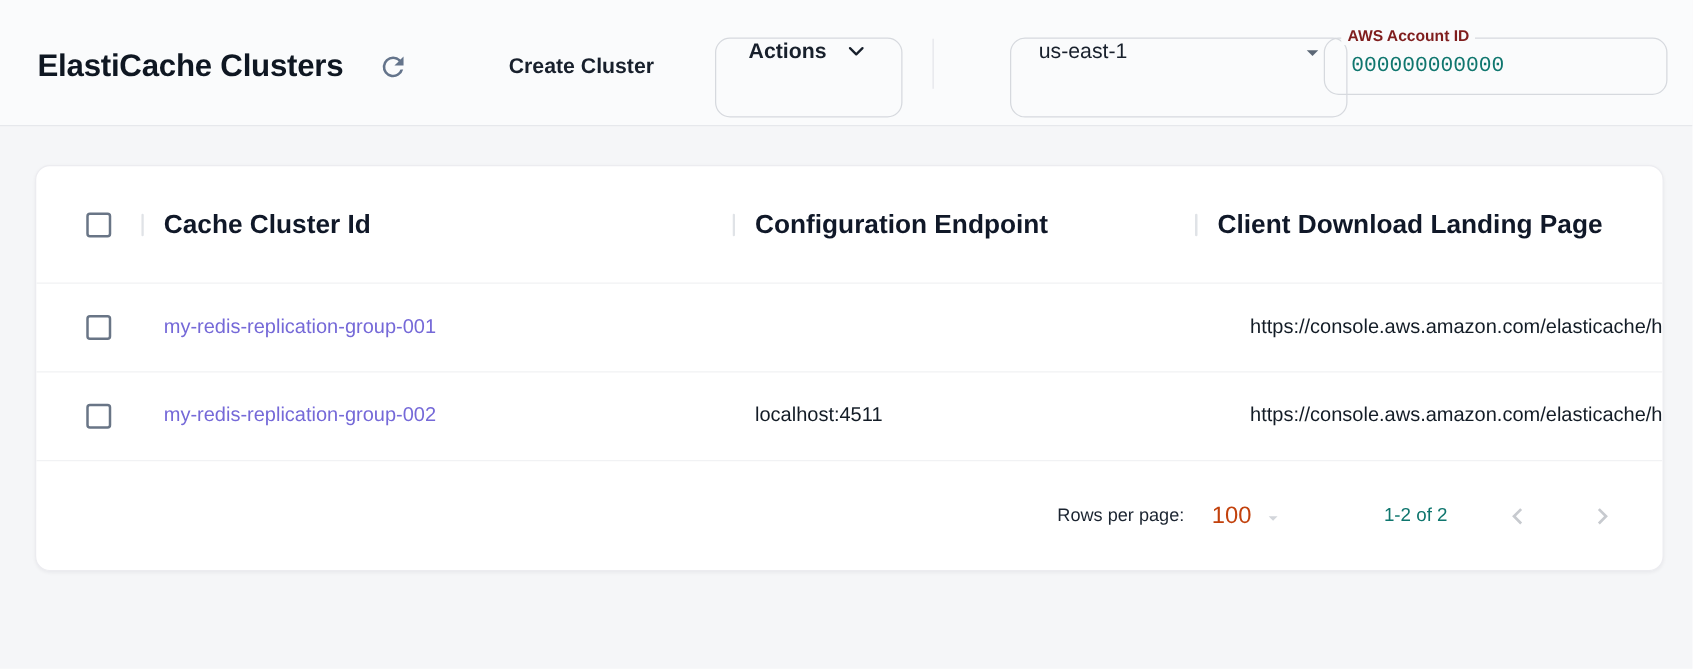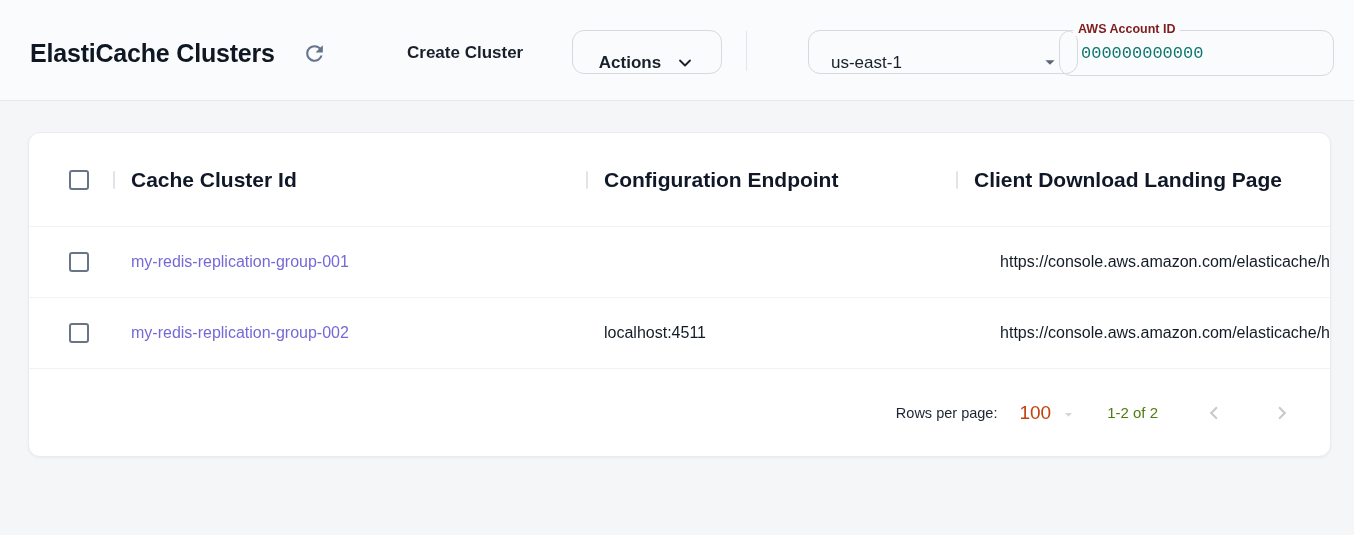--- a/index.html
+++ b/index.html
@@ -30,23 +30,23 @@
   }
   .refresh-btn { left:301px; }
   .text-btn {
     position:absolute; top:53px; transform:translateY(-50%);
     background:none; border:none; cursor:pointer;
     font-family:inherit; font-size:17px; font-weight:600; color:#18202c;
     white-space:nowrap;
   }
   .create-btn { left:407px; }
   .outlined {
-    position:absolute; top:30px; height:44px;
+    position:absolute; top:30px; height:64px;
     background:transparent; border:1px solid #d6d9de; border-radius:12px;
-    display:flex; align-items:flex-end; cursor:pointer;
+    display:flex; align-items:flex-start; cursor:pointer;
     font-family:inherit; font-size:17px; color:#18202c;
   }
   .actions-btn {
     left:572px; width:150px; justify-content:center; gap:14px; font-weight:600;
   }
   .vdivider {
     position:absolute; left:746px; top:31px; width:1px; height:40px;
     background:#e3e5e9;
   }
   .region-select {
@@ -111,21 +111,21 @@
     height:88px; display:flex; align-items:center; justify-content:flex-end;
     border-top:1px solid #f1f2f4; padding-right:28px;
   }
   .rpp-label { font-size:14.5px; color:#1b2430; }
   .rpp-select {
     margin-left:22px; display:flex; align-items:center; gap:9px;
     background:none; border:none; cursor:pointer; font-family:inherit;
     font-size:19px; color:#c2410c; padding:0;
   }
   .rpp-caret { color:#d3d6db; margin-top:4px; }
-  .range-label { margin-left:30px; font-size:15px; color:#4d7c0f; }
+  .range-label { margin-left:80px; font-size:15px; color:#0f766e; }
   .page-btn {
     margin-left:28px; width:40px; height:40px;
     display:flex; align-items:center; justify-content:center;
     background:none; border:none; padding:0; color:#c7cacf; cursor:default;
   }
   .page-btn.prev { margin-left:36px; }
 </style>
 </head>
 <body>
 

